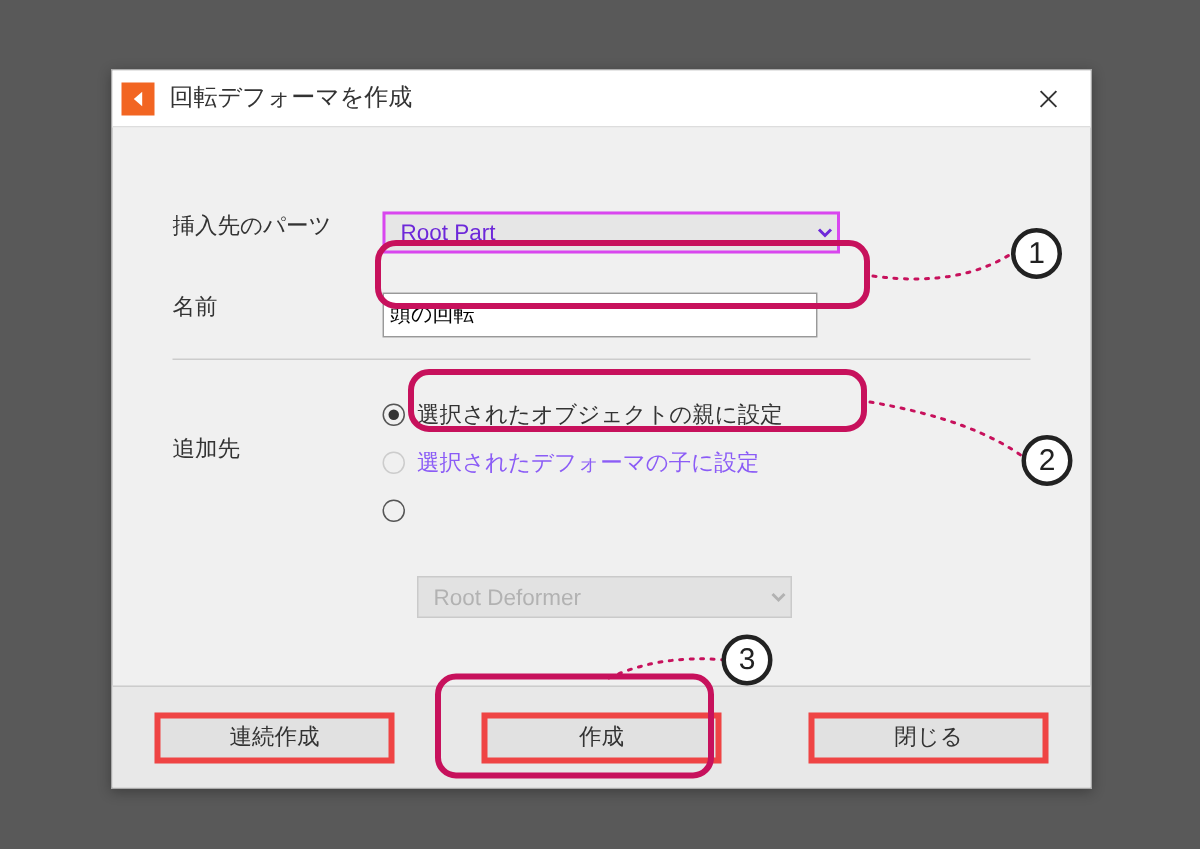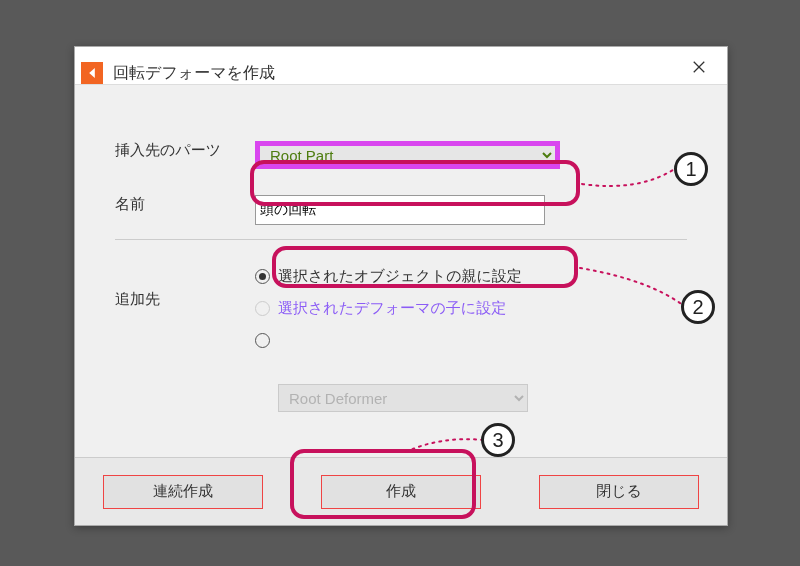--- a/index.html
+++ b/index.html
@@ -19,21 +19,21 @@
       width: 654px;
       height: 480px;
       background: #f0f0f0;
       border: 1px solid #aaa;
       box-shadow: 0 2px 8px rgba(0,0,0,0.3);
     }
     .titlebar {
       height: 38px;
       background: #fff;
       display: flex;
-      align-items: flex-end;
+      align-items: center;
       padding: 0 6px;
       border-bottom: 1px solid #ddd;
     }
     .app-icon {
       width: 22px;
       height: 22px;
       background: #f26522;
       display: flex;
       align-items: center;
       justify-content: center;
@@ -63,24 +63,24 @@
       width: 140px;
       font-size: 15px;
     }
     .select-wrap, .input-wrap {
       flex: 1;
     }
     select.parts {
       width: 305px;
       height: 28px;
       background: #e6e6e6;
-      border: 5px solid #d946ef;
+      border: 2px solid #d946ef;
       font-size: 15px;
       padding: 0 6px;
-      color: #4d7c0f;
+      color: #6d28d9;
     }
     input.name {
       width: 290px;
       height: 30px;
       border: 1px solid #999;
       background: #fff;
       font-size: 14px;
       padding: 0 4px;
     }
     .hr {
@@ -134,21 +134,21 @@
       border-top: 1px solid #ccc;
       display: flex;
       align-items: center;
       justify-content: space-between;
       padding: 0 28px;
     }
     button.action {
       width: 160px;
       height: 34px;
       background: #e1e1e1;
-      border: 1px solid #ef4444;
+      border: 4px solid #ef4444;
       font-size: 15px;
       color: #333;
       cursor: pointer;
     }
     
     .hl {
       position: absolute;
       border: 4px solid #c7115c;
       border-radius: 14px;
       pointer-events: none;

